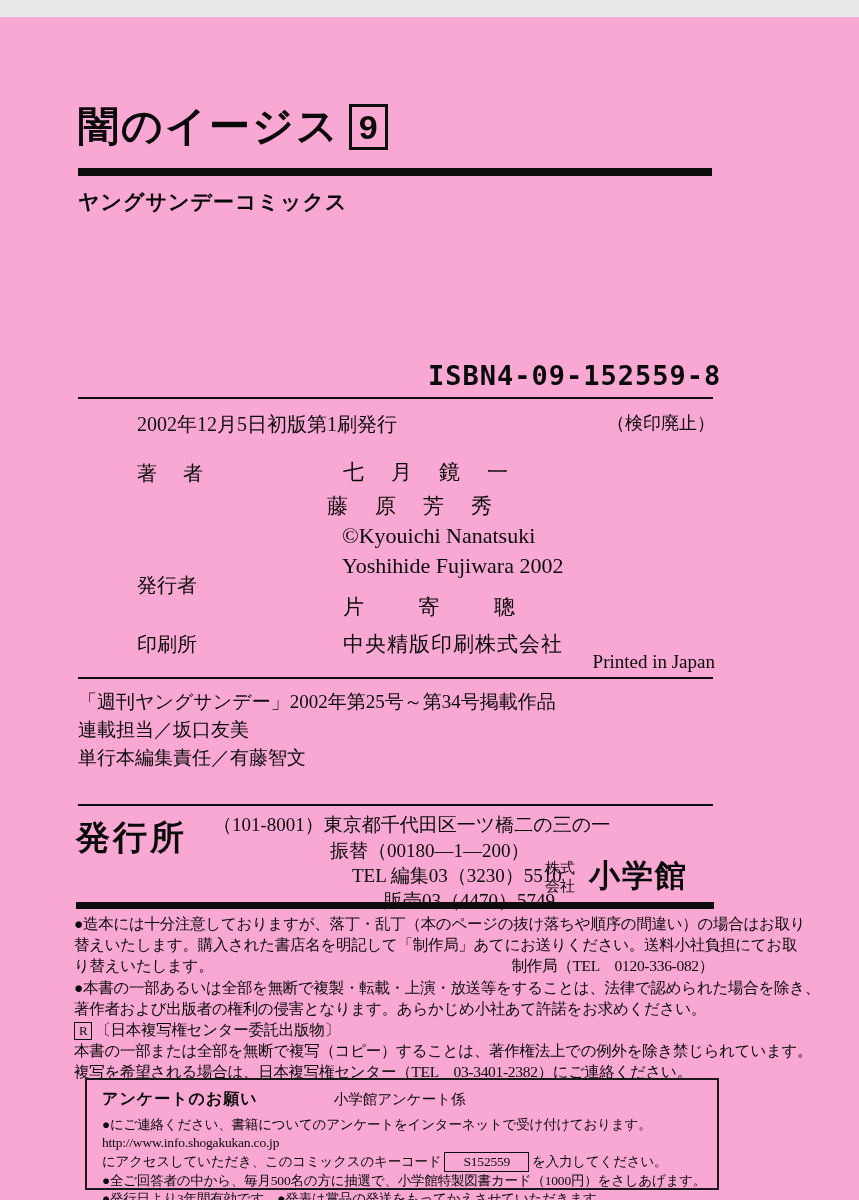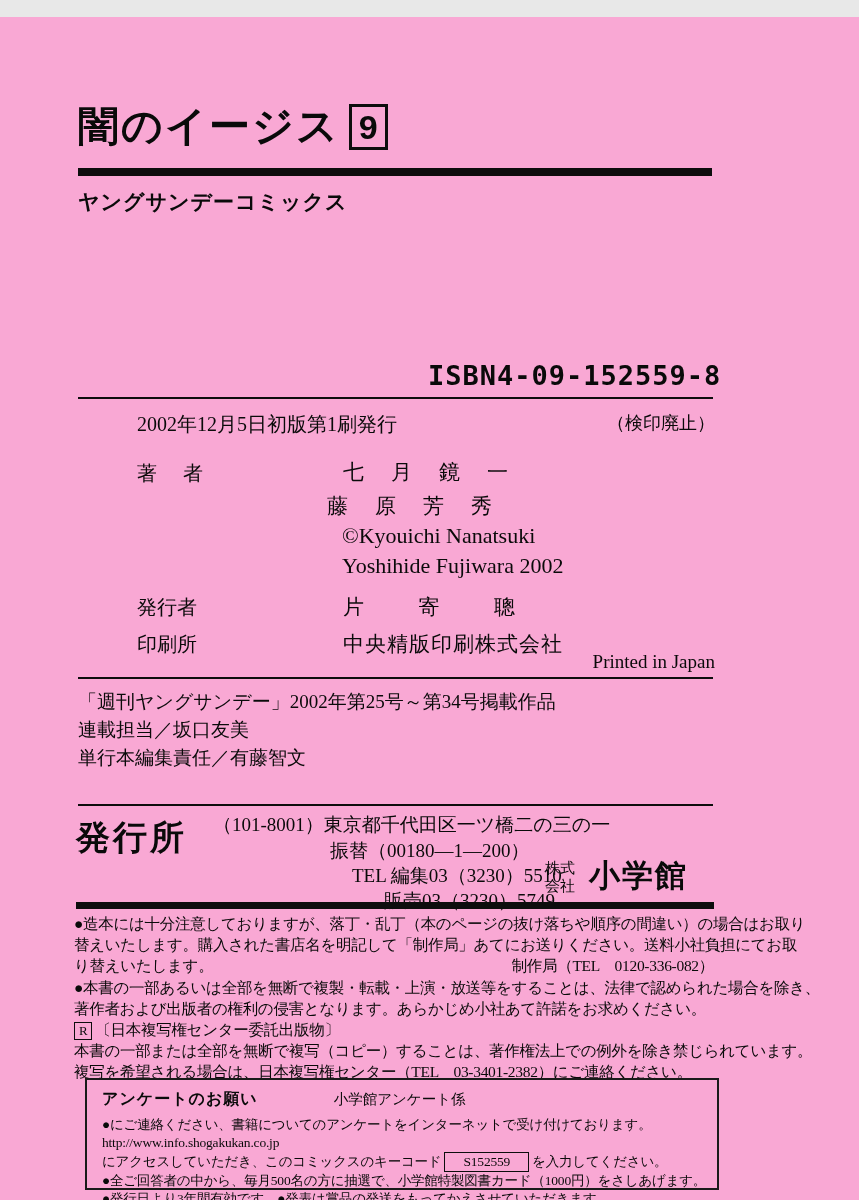--- a/index.html
+++ b/index.html
@@ -59,40 +59,40 @@
 
   <div class="abs label" style="left:137px;top:394px;">2002年12月5日初版第1刷発行</div>
   <div class="abs seal">（検印廃止）</div>
 
   <div class="abs label just" style="left:137px;top:443px;width:66px;">著者</div>
   <div class="abs val just" style="left:343px;top:441px;width:165px;">七月鏡一</div>
   <div class="abs val just" style="left:327px;top:475px;width:165px;">藤原芳秀</div>
   <div class="abs" style="left:342px;top:506px;font-size:22px;">©Kyouichi Nanatsuki</div>
   <div class="abs" style="left:342px;top:536px;font-size:22px;">Yoshihide Fujiwara 2002</div>
 
-  <div class="abs label" style="left:137px;top:577px;text-align:center;">発行者</div>
+  <div class="abs label" style="left:137px;top:555px;text-align:center;">発行者</div>
   <div class="abs val just" style="left:343px;top:576px;width:172px;">片寄聰</div>
 
   <div class="abs label" style="left:137px;top:614px;">印刷所</div>
   <div class="abs val" style="left:343px;top:613px;letter-spacing:1px;">中央精版印刷株式会社</div>
   <div class="abs printed">Printed in Japan</div>
 
   <div class="rule" style="left:78px;top:660px;width:635px;height:1.5px;"></div>
 
   <div class="abs serial" style="left:78px;top:672px;">「週刊ヤングサンデー」2002年第25号～第34号掲載作品</div>
   <div class="abs serial" style="left:78px;top:700px;">連載担当／坂口友美</div>
   <div class="abs serial" style="left:78px;top:728px;">単行本編集責任／有藤智文</div>
 
   <div class="rule" style="left:78px;top:787px;width:635px;height:2px;"></div>
 
   <div class="abs gothic office-label">発行所</div>
   <div class="abs" style="left:213px;top:795px;font-size:19px;">（101-8001）東京都千代田区一ツ橋二の三の一</div>
   <div class="abs" style="left:330px;top:821px;font-size:19px;">振替（00180—1—200）</div>
   <div class="abs" style="left:352px;top:846px;font-size:19px;">TEL 編集03（3230）5510</div>
-  <div class="abs" style="left:384px;top:871px;font-size:19px;">販売03（3230）5749</div>
+  <div class="abs" style="left:384px;top:871px;font-size:19px;">販売03（4470）5749</div>
   <div class="company-stack">
     <div>株式</div>
     <div>会社</div>
   </div>
   <div class="abs gothic company-name">小学館</div>
 
   <div class="rule" style="left:76px;top:885px;width:638px;height:7px;"></div>
 
   <div class="abs notice" style="left:74px;top:897px;font-family:Liberation Mono, monospace;">●造本には十分注意しておりますが、落丁・乱丁（本のページの抜け落ちや順序の間違い）の場合はお取り</div>
   <div class="abs notice" style="left:74px;top:918px;">替えいたします。購入された書店名を明記して「制作局」あてにお送りください。送料小社負担にてお取</div>

